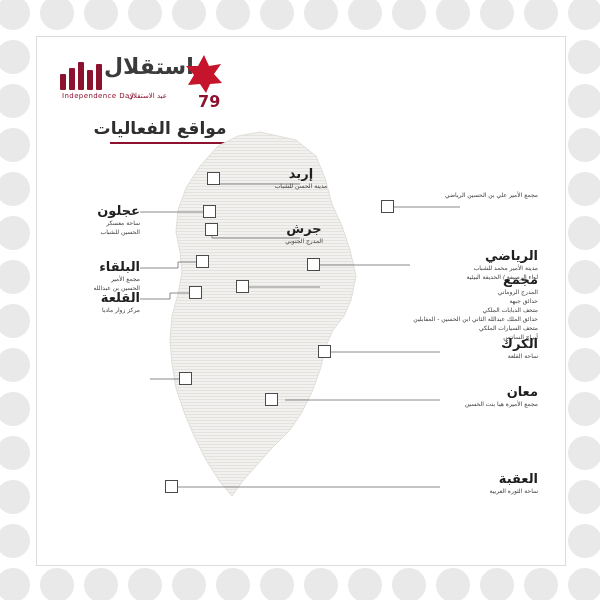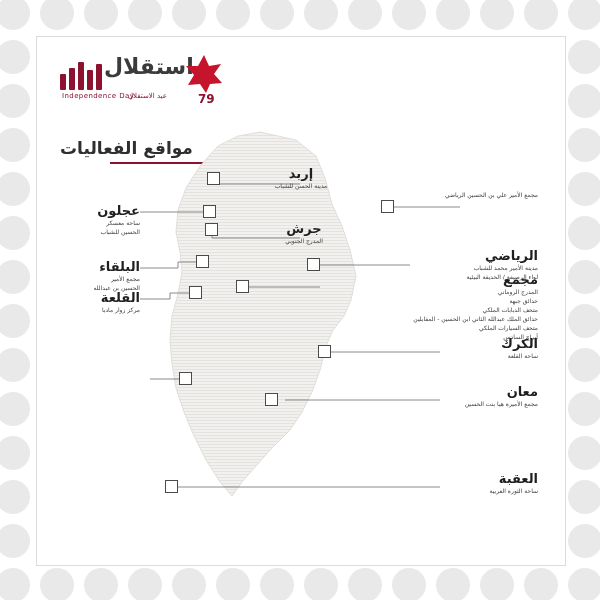--- a/index.html
+++ b/index.html
@@ -94,33 +94,32 @@
     position: absolute;
     left: 124px;
     top: 2px;
     width: 40px;
     height: 40px;
   }
   .logo-num {
     position: absolute;
     left: 138px;
     top: 40px;
-    font-size: 12px;
+    font-size: 16px;
     font-weight: bold;
     color: #8d1230;
   }
   
   .title-row {
     position: absolute;
     left: 60px;
     top: 118px;
     width: 200px;
-    text-align: left;
-    direction: rtl;
-    margin-top: 20px;
+    text-align: center;
+    direction: rtl;
   }
   .page-title {
     font-size: 17px;
     font-weight: bold;
     color: #2f2f2f;
     direction: rtl;
   }
   .title-underline {
     margin-top: 4px;
     height: 2px;

